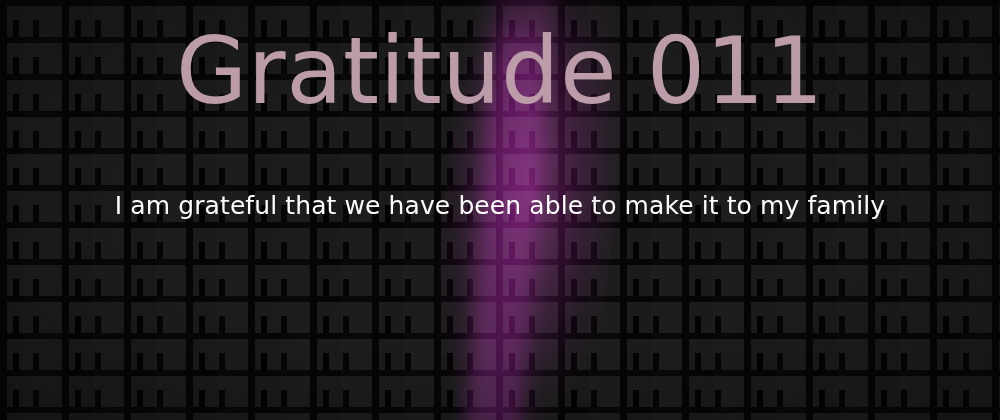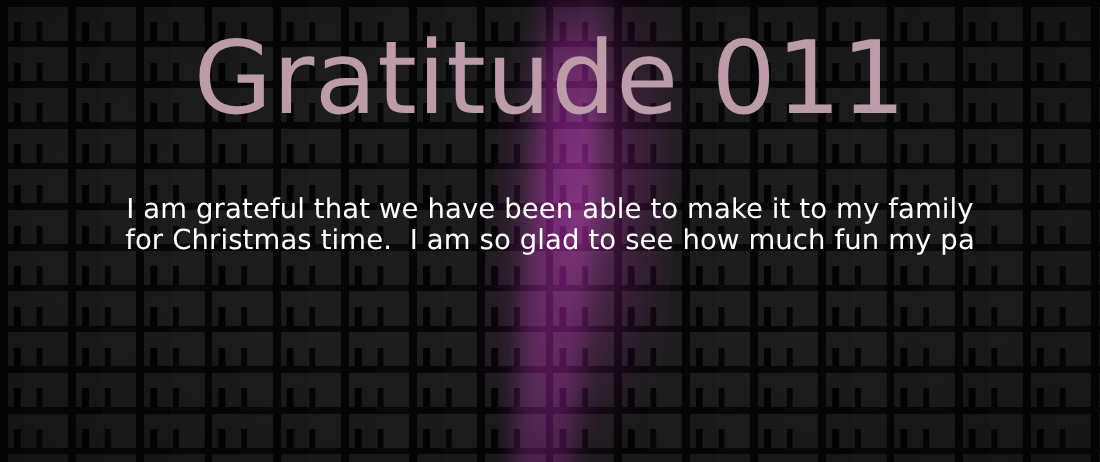--- a/index.html
+++ b/index.html
@@ -150,21 +150,21 @@
     font-size: 92px;
     line-height: 1.0;
     font-weight: 400;
     letter-spacing: 0.5px;
     color: #bc9ca8;
     font-family: "DejaVu Sans", sans-serif;
     white-space: nowrap;
   }
 
   .body-block {
-    margin: 0 auto;
+    margin: 16px auto;
     padding-top: 58px;
     width: 880px;
   }
 
   .body-line {
     margin: 0;
     font-size: 25px;
     line-height: 28px;
     font-weight: 400;
     color: #fdfdfd;
@@ -187,17 +187,16 @@
   <div class="glow-band"></div>
   <div class="glow-core"></div>
   <div class="vignette"></div>
 
   <div class="content">
 
     <h1 class="title">Gratitude 011</h1>
 
     <div class="body-block">
       <p class="body-line">I am grateful that we have been able to make it to my family</p>
-      <p class="body-line">for Christmas time.  I am so glad to see how much fun my pa</p>
     </div>
 
   </div>
 </div>
 
 </body></html>

